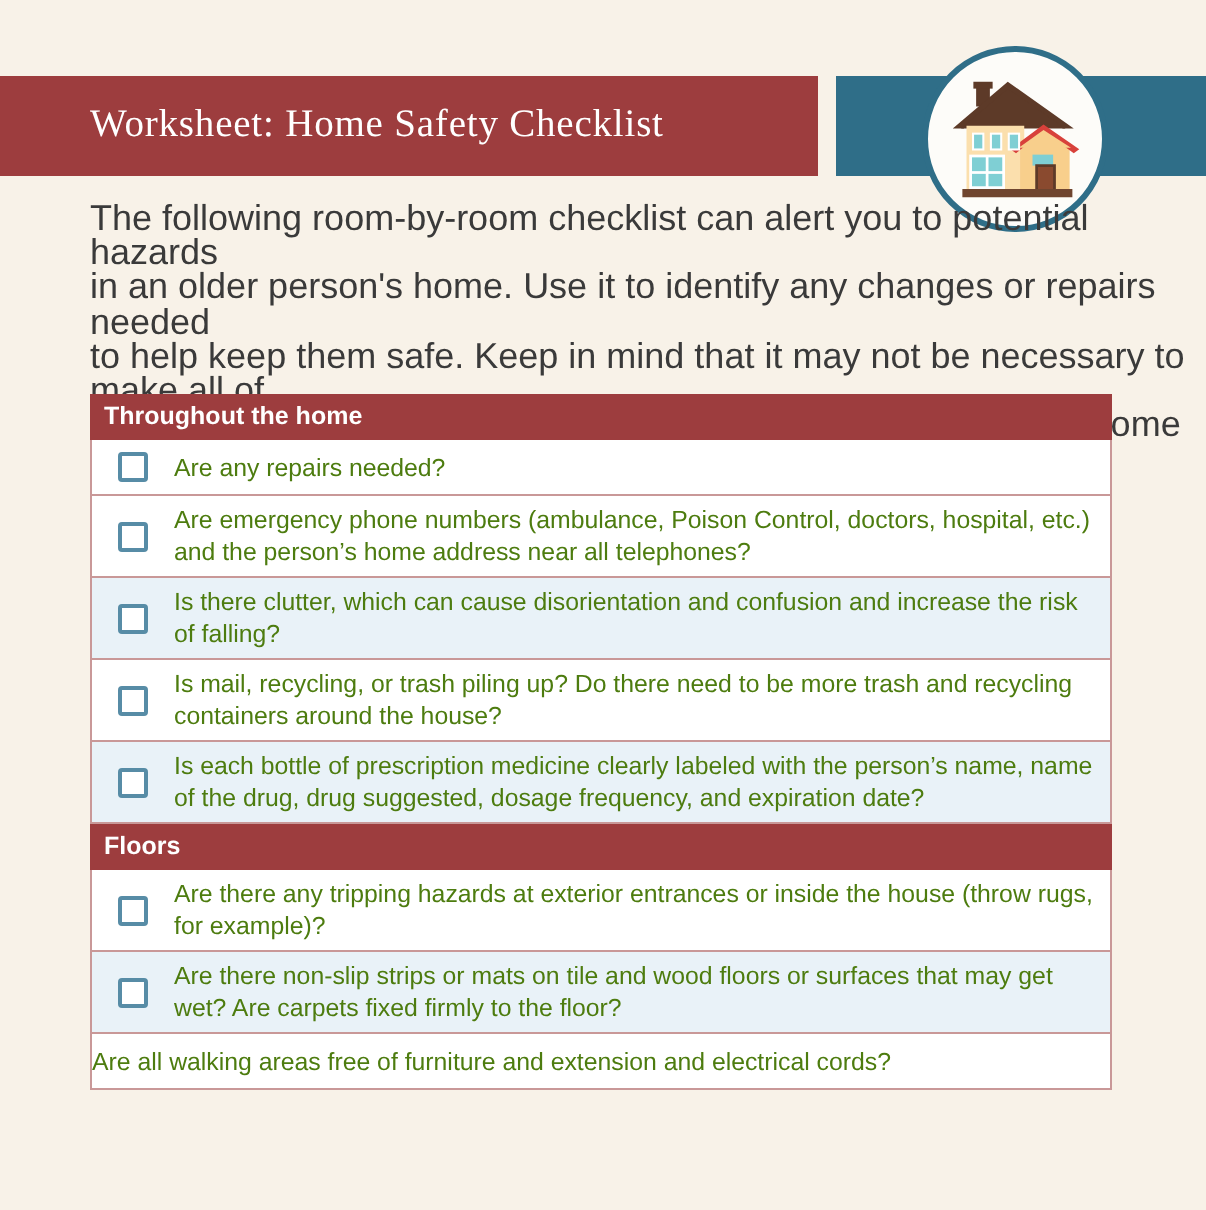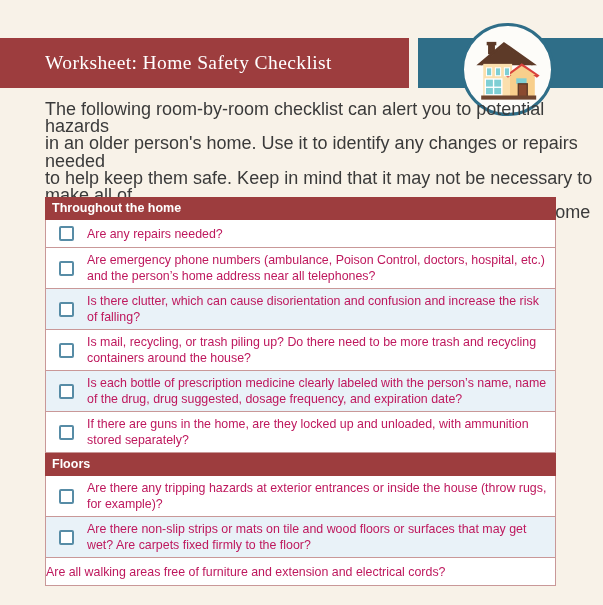--- a/index.html
+++ b/index.html
@@ -86,21 +86,21 @@
     margin: 0 13px 0 13px;
     border: 2px solid #578ca6;
     border-radius: 2px;
     background: #ffffff;
     cursor: pointer;
   }
   .item-text {
     font-size: 12.4px;
     line-height: 16px;
     padding-right: 4px;
-    color: #be185d;
+    color: #4d7c0f;
   }
 </style>
 </head>
 <body>
 
 <div class="bar-red">
   <div class="worksheet-title">Worksheet: Home Safety Checklist</div>
 </div>
 <div class="bar-teal"></div>
 
@@ -165,24 +165,20 @@
     <div class="item-text">Is there clutter, which can cause disorientation and confusion and increase the risk of falling?</div>
   </div>
     <div class="row">
     <div class="checkbox"></div>
     <div class="item-text">Is mail, recycling, or trash piling up? Do there need to be more trash and recycling containers around the house?</div>
   </div>
     <div class="row alt">
     <div class="checkbox"></div>
     <div class="item-text">Is each bottle of prescription medicine clearly labeled with the person’s name, name of the drug, drug suggested, dosage frequency, and expiration date?</div>
   </div>
-    <div class="row">
-    <div class="checkbox"></div>
-    <div class="item-text">If there are guns in the home, are they locked up and unloaded, with ammunition stored separately?</div>
-  </div>
     <div class="section-header">Floors</div>
     <div class="row">
     <div class="checkbox"></div>
     <div class="item-text">Are there any tripping hazards at exterior entrances or inside the house (throw rugs, for example)?</div>
   </div>
     <div class="row alt">
     <div class="checkbox"></div>
     <div class="item-text">Are there non-slip strips or mats on tile and wood floors or surfaces that may get wet? Are carpets fixed firmly to the floor?</div>
   </div>
     <div class="row">

